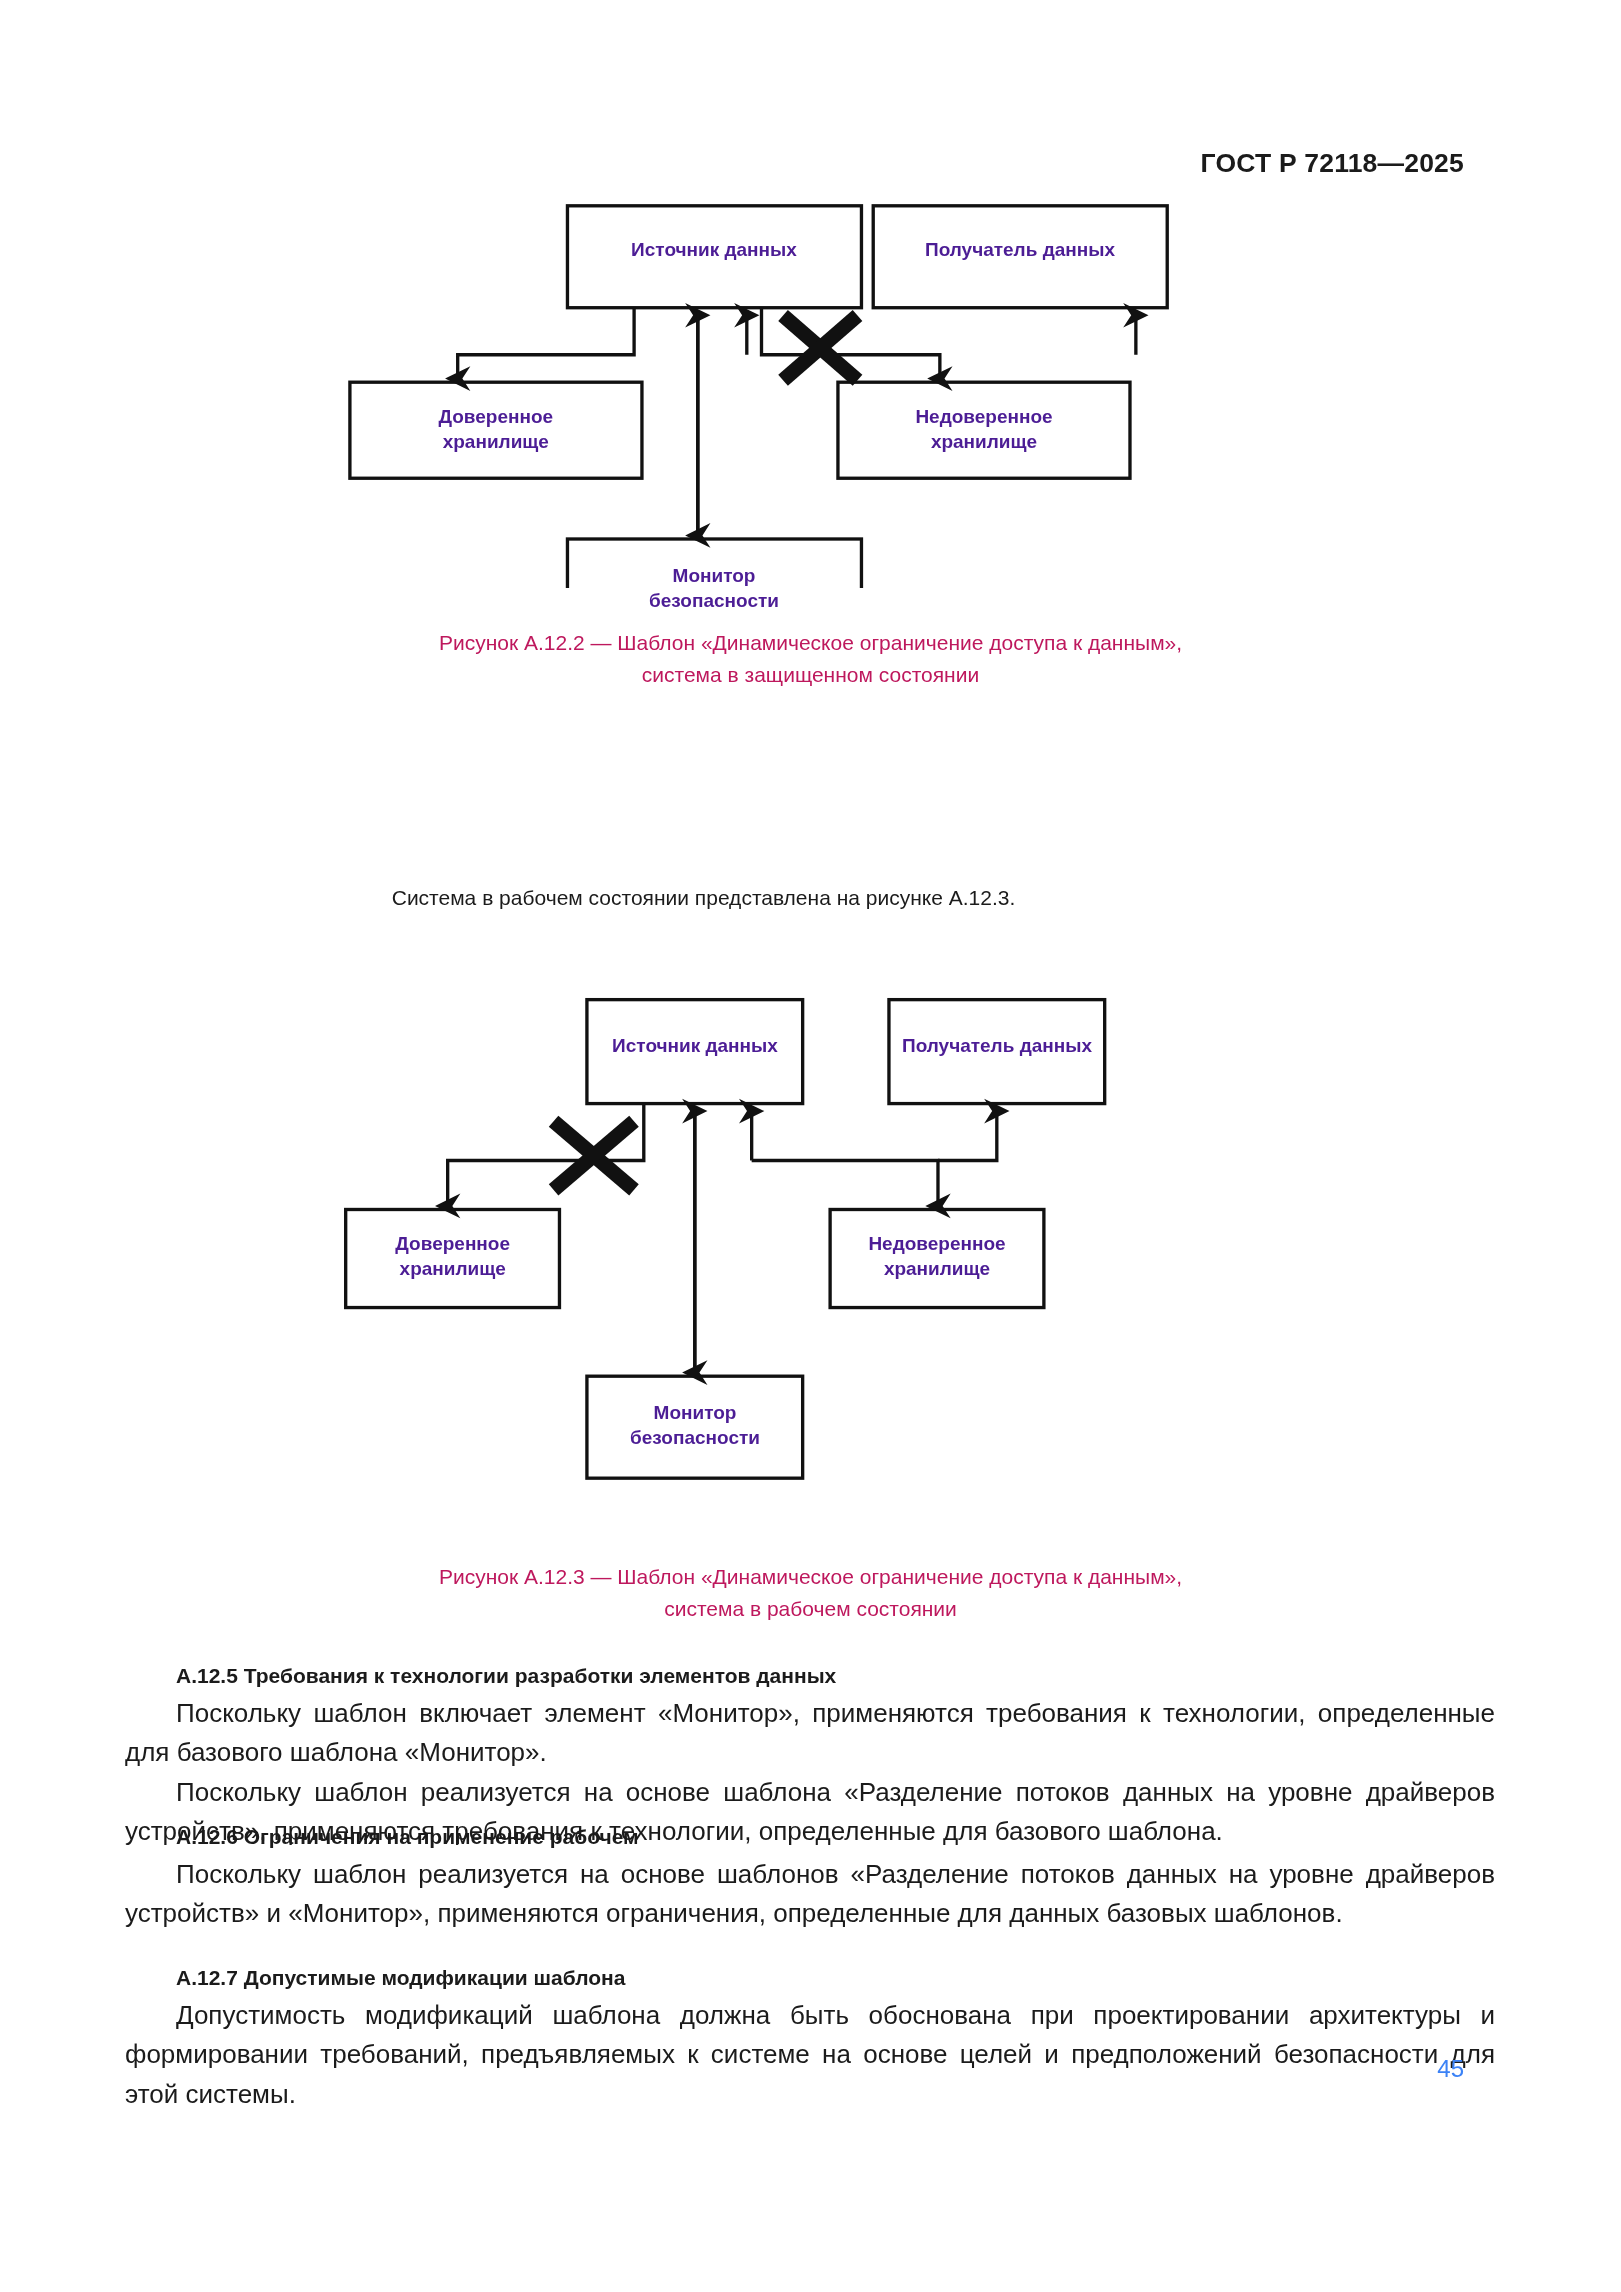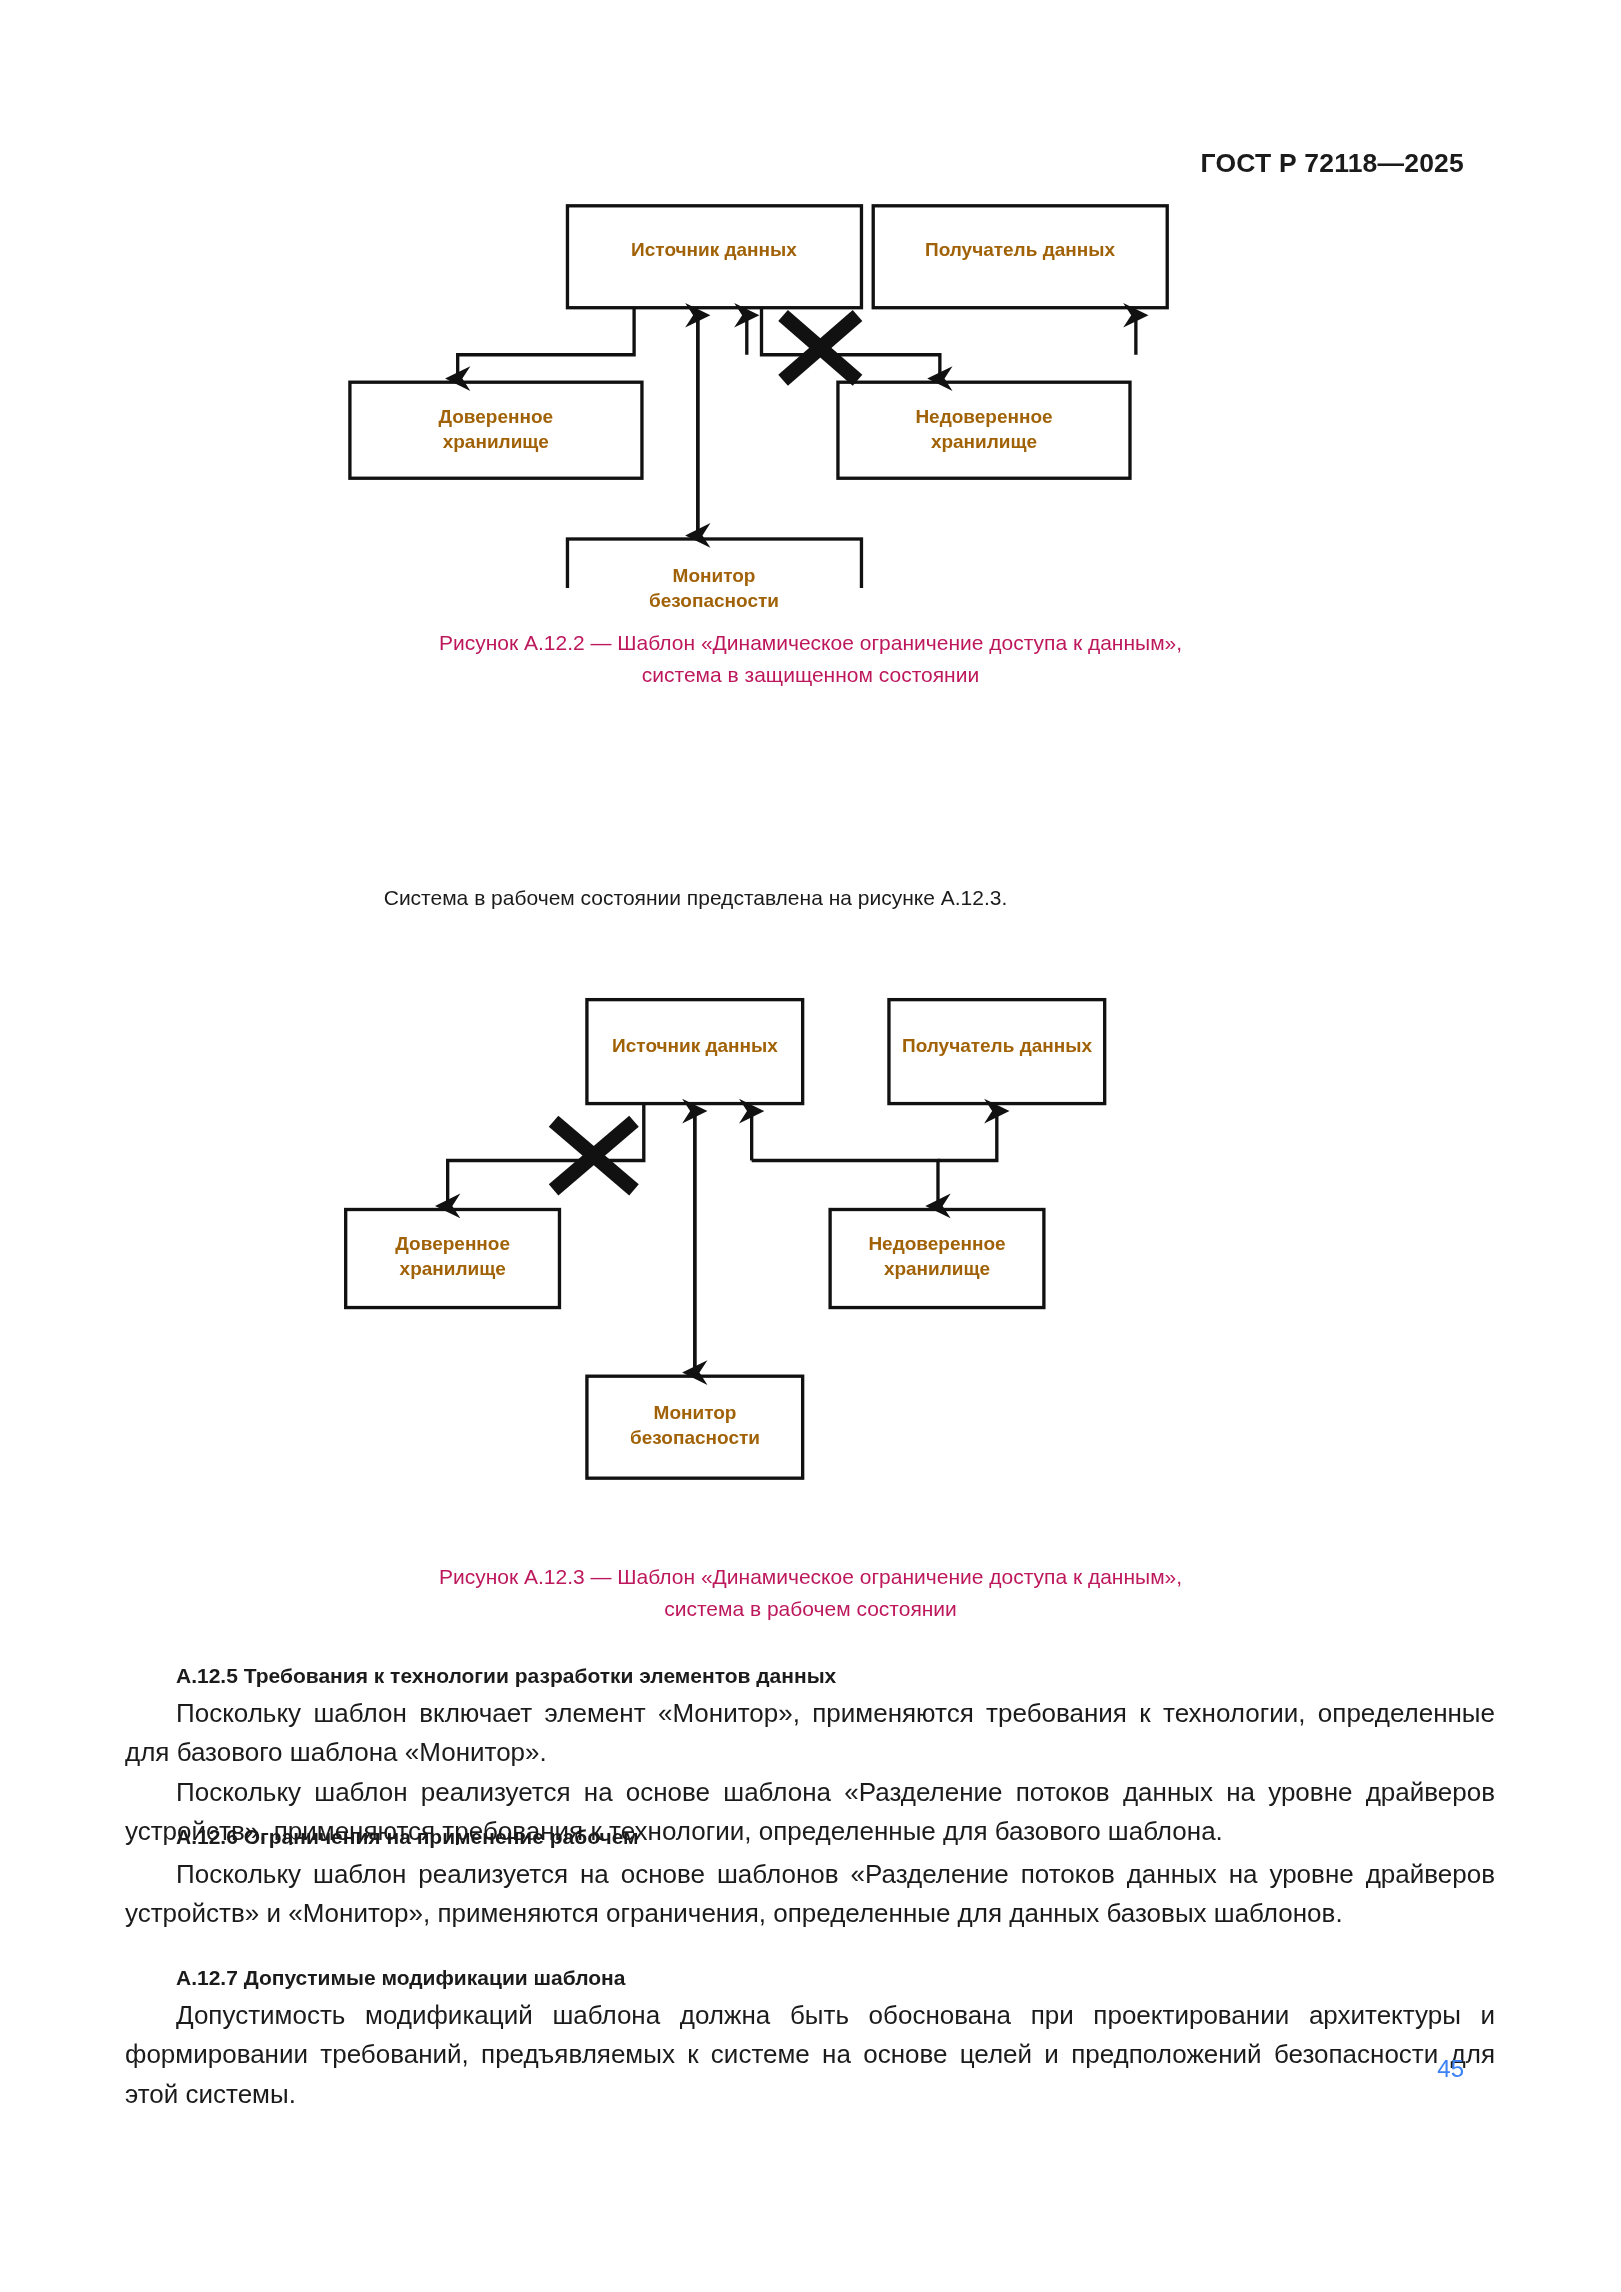--- a/index.html
+++ b/index.html
@@ -52,21 +52,21 @@
     color: #be185d;
   }
 
   
   .node-label {
     position: absolute;
     text-align: center;
     font-size: 19px;
     font-weight: bold;
     line-height: 1.32;
-    color: #a16207;
+    color: #4c1d95;
     pointer-events: none;
     white-space: pre-line;
   }
 
   
   .body-block {
     position: absolute;
     left: 125px;
     width: 1370px;
   }
@@ -79,21 +79,21 @@
   }
   .para {
     font-size: 26px;
     margin: 0;
     line-height: 1.52;
     text-indent: 51px;
     text-align: justify;
   }
   .plain-para {
     position: absolute;
-    left: 0;
+    left: 8px;
     width: 1391px;
     text-align: center;
     font-size: 21px;
     line-height: 1.52;
   }
 
   .page-number {
     position: absolute;
     right: 157px;
     bottom: 210px;

